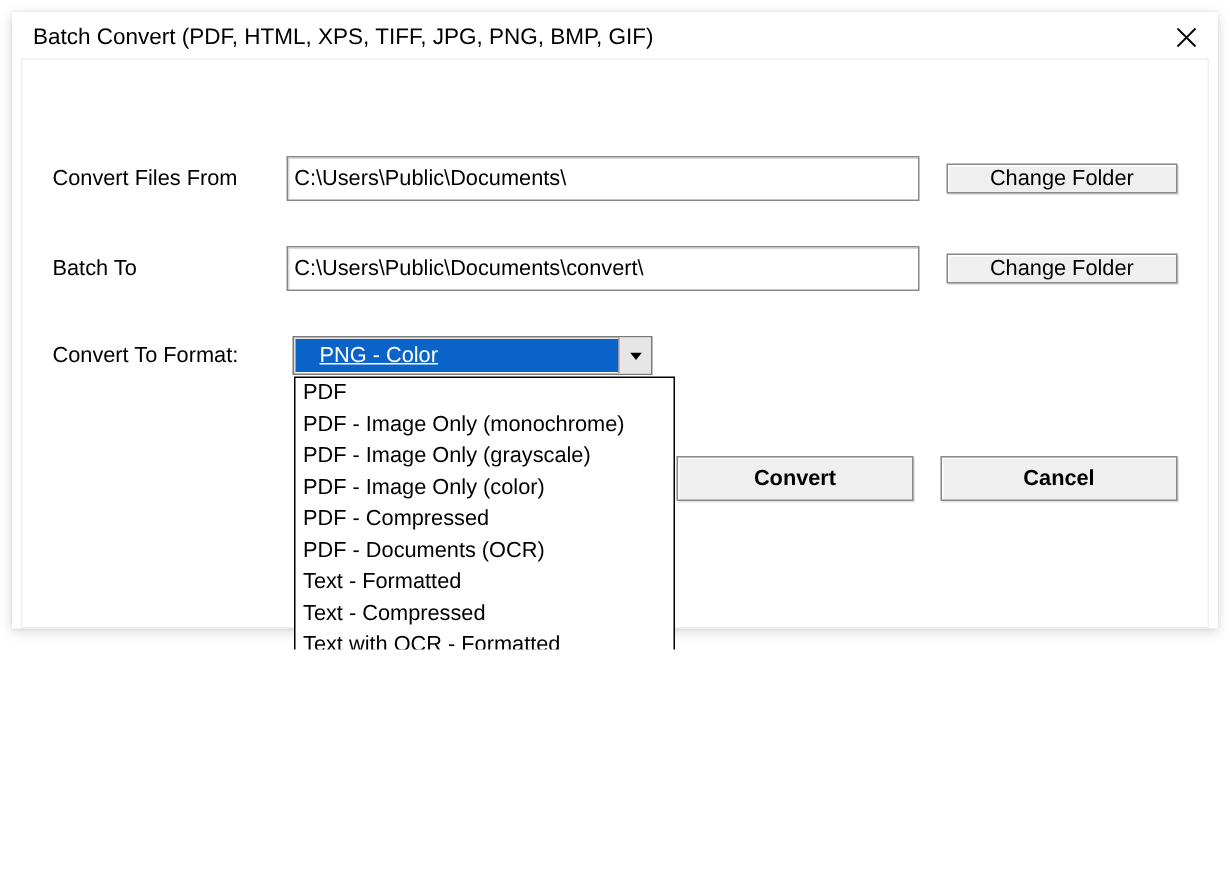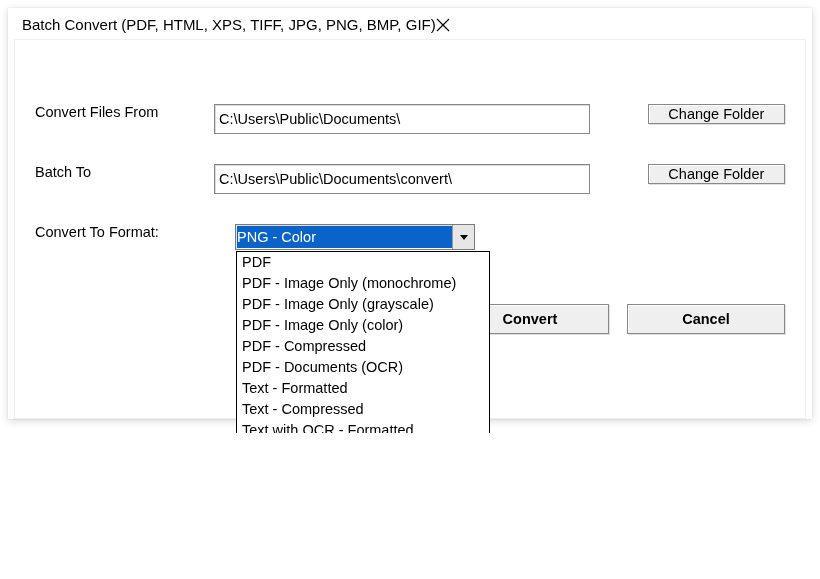--- a/index.html
+++ b/index.html
@@ -14,20 +14,21 @@
       padding: 8px;
     }
     .outer-shadow {
       box-shadow: 0 2px 8px rgba(0,0,0,0.15), 0 0 2px rgba(0,0,0,0.1);
       width: 804px;
       background: #fff;
     }
     .titlebar {
       display: flex;
       align-items: center;
+      justify-content: space-between;
       padding: 8px 14px 6px 14px;
       font-size: 15px;
       color: #000;
     }
     .close-icon {
       width: 14px;
       height: 14px;
       position: relative;
       cursor: pointer;
     }
@@ -37,23 +38,22 @@
     }
     .dialog-body {
       border: 1px solid #eee;
       margin: 0 6px 6px 6px;
       padding: 64px 20px 20px 20px;
       position: relative;
       min-height: 380px;
     }
     .row {
       display: flex;
-      align-items: flex-start;
+      align-items: center;
       margin-bottom: 30px;
-      gap: 40px;
     }
     .label-col {
       width: 160px;
       color: #000;
       font-size: 14.5px;
     }
     .field-col {
       width: 432px;
     }
     .btn-col {
@@ -90,24 +90,25 @@
       box-shadow: inset 1px 1px 0 rgba(0,0,0,0.12);
       background: #fff;
       display: flex;
       align-items: stretch;
     }
     .combo-value {
       flex: 1;
       background: #0a63c9;
       color: #fff;
       font-size: 14.5px;
-      padding: 2px 0;
+      padding: 2px 16px;
       margin: 1px 0 1px 1px;
       display: flex;
       align-items: center;
+      text-decoration: underline;
     }
     .combo-btn {
       width: 22px;
       background: #e6e6e6;
       border-left: 1px solid #999;
       display: flex;
       align-items: center;
       justify-content: center;
       cursor: pointer;
     }

